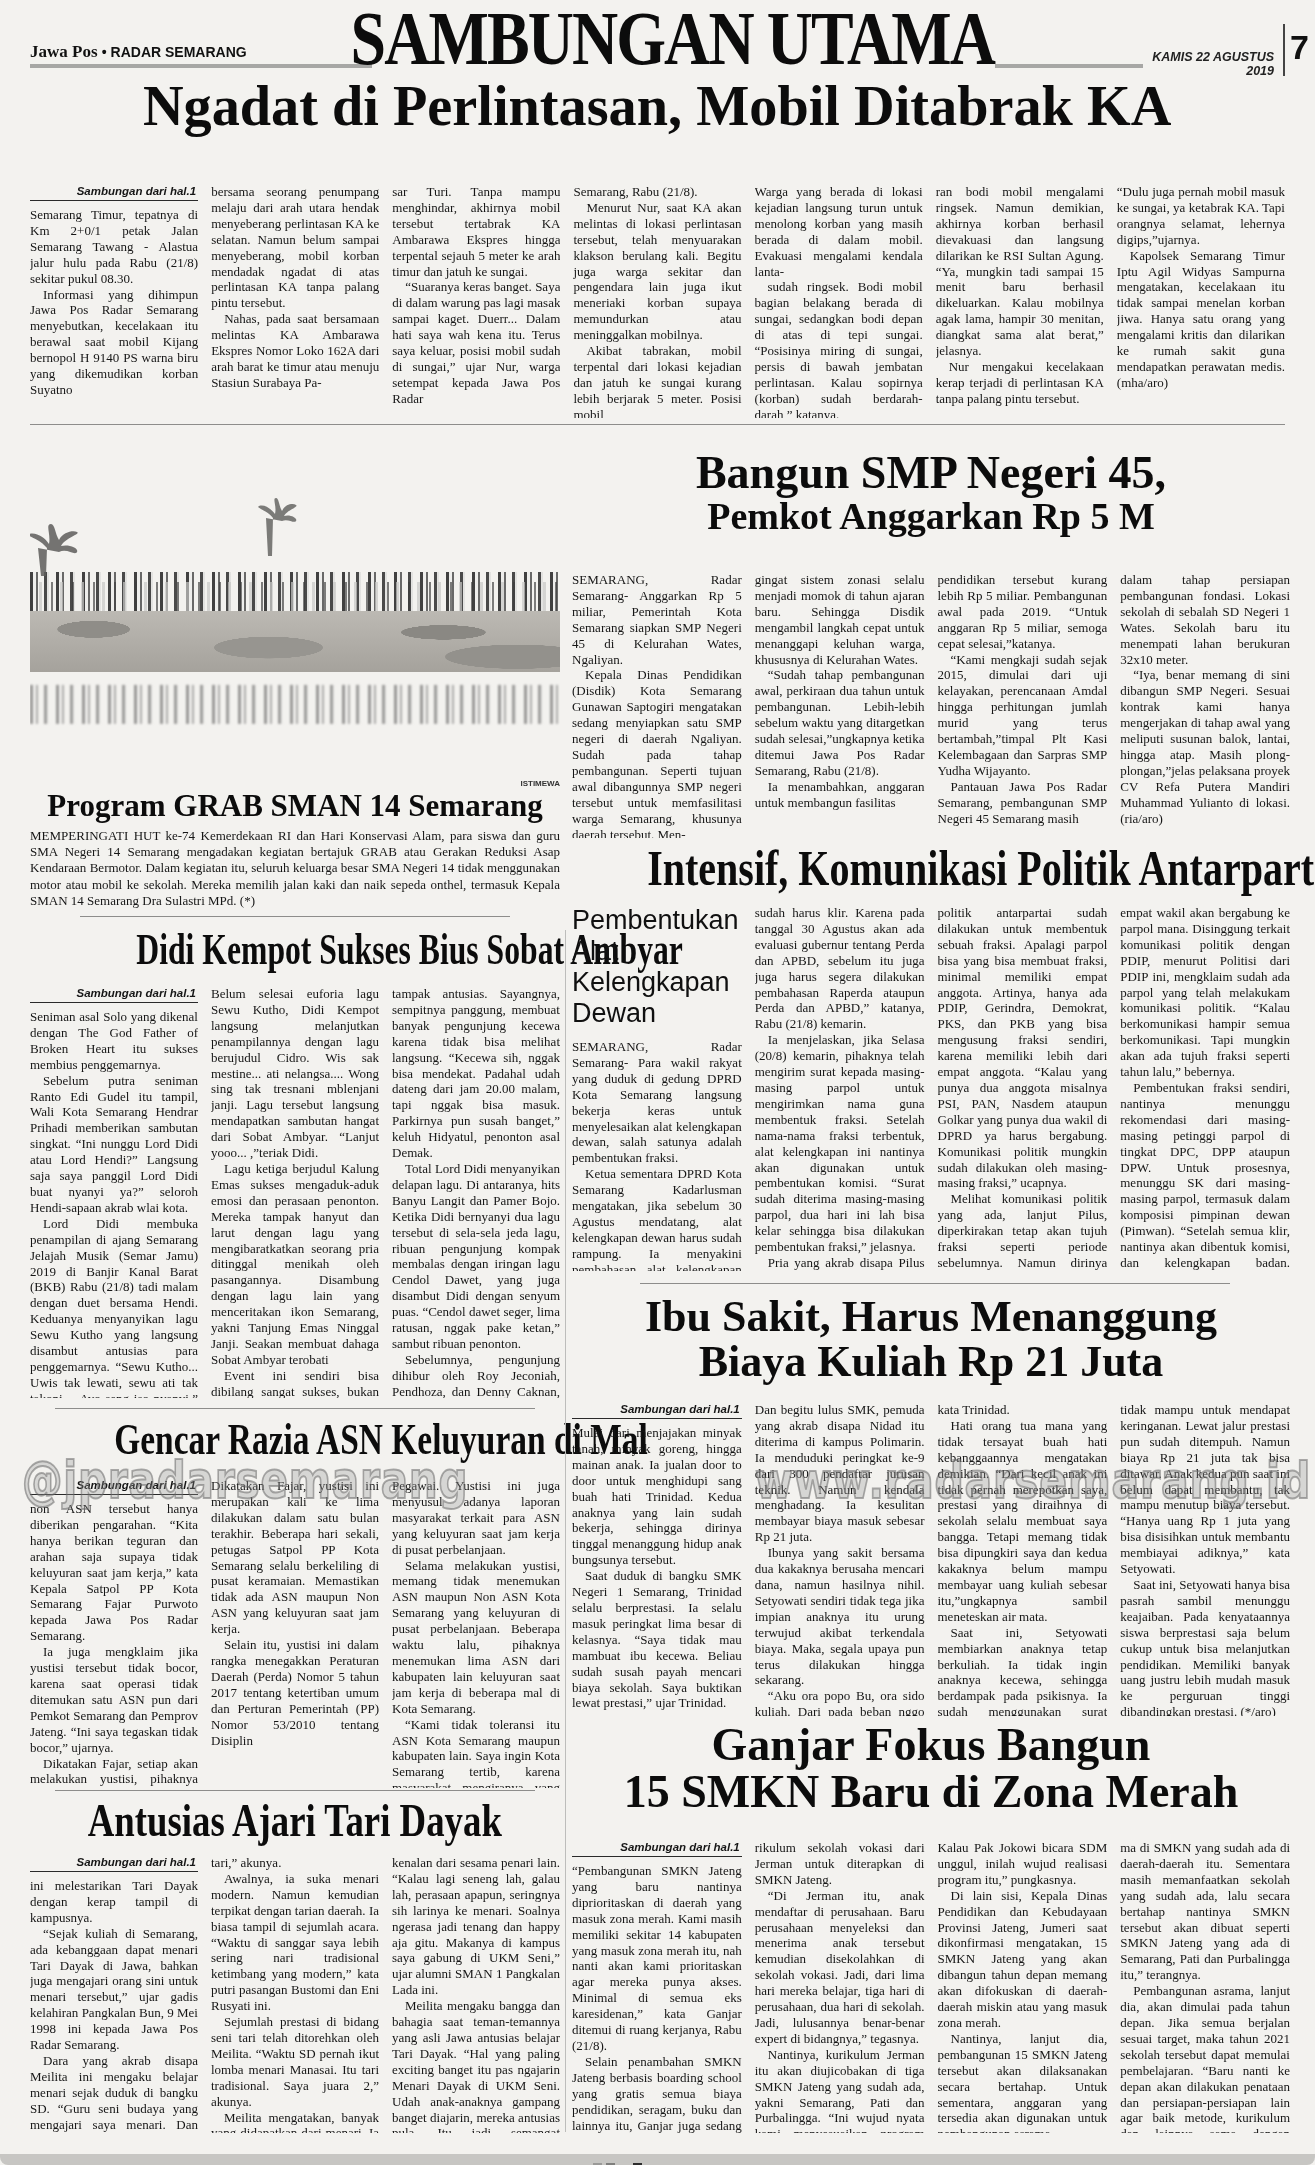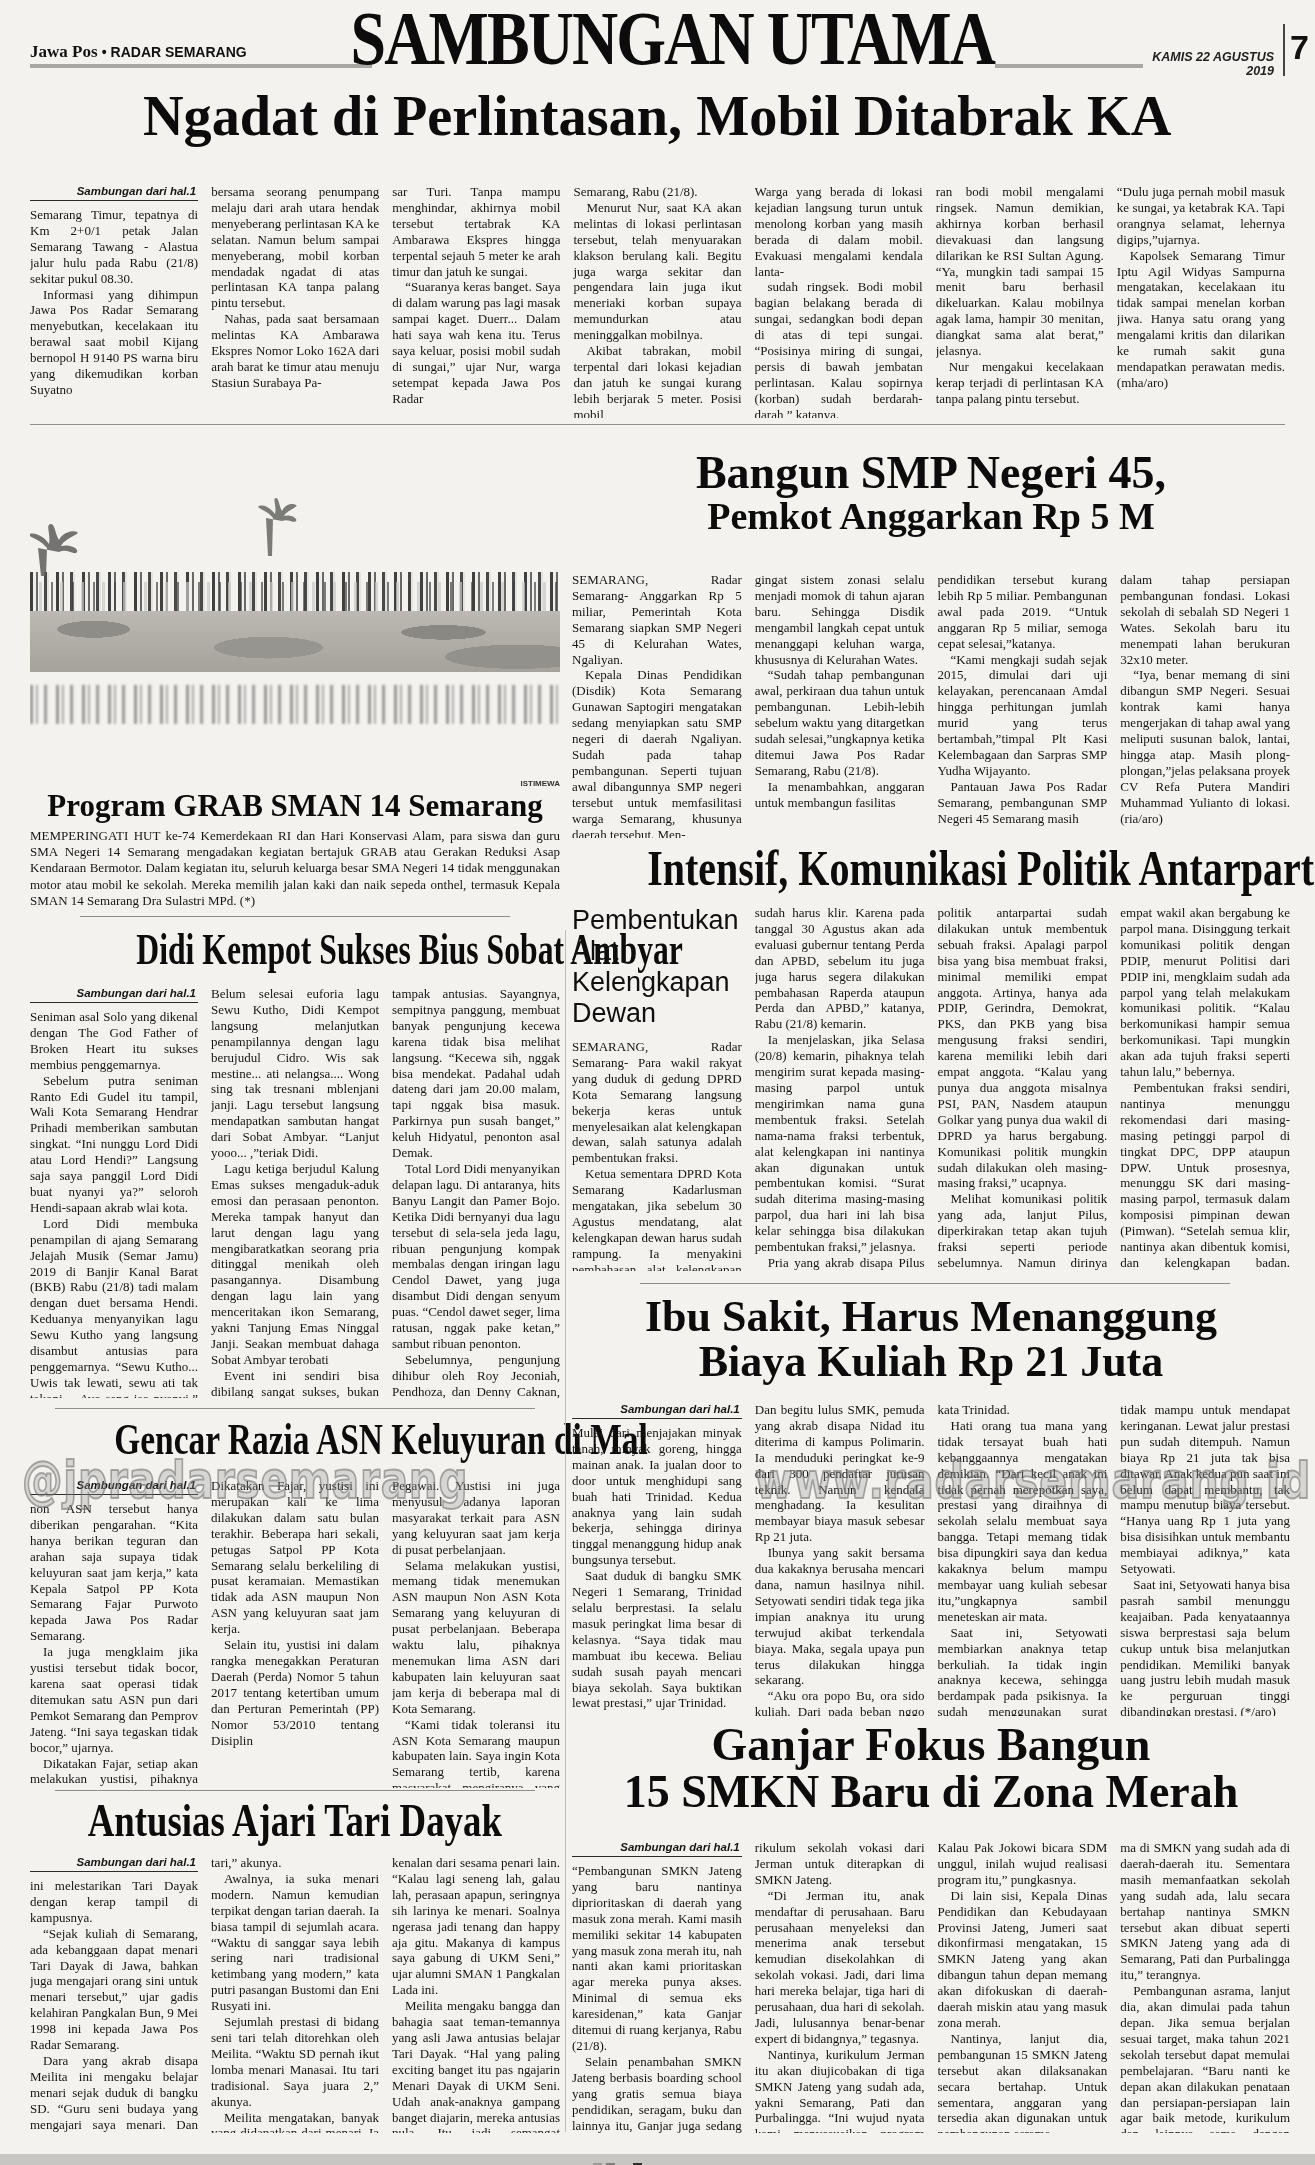--- a/index.html
+++ b/index.html
@@ -1,17 +1,17 @@
 <!DOCTYPE html>
 <html><head>
 <meta charset="utf-8">
 <style>
   html,body{margin:0;padding:0;background:#f3f2ef;}
   #page{position:relative;width:1315px;height:2165px;margin:0 auto;background:#f3f2ef;
-        font-family:"Liberation Serif",serif;color:#161616;overflow:hidden;}
+        font-family:"Liberation Serif",serif;color:#161616;overflow:hidden;border-radius:8px;}
   .abs{position:absolute;}
   .hl{font-family:"Liberation Serif",serif;font-weight:bold;color:#0c0c0c;text-align:center;
       white-space:nowrap;line-height:1.02;}
   .cond{display:inline-block;transform-origin:center top;}
   .masthead{font-family:"Liberation Serif",serif;font-weight:bold;font-size:17px;color:#111;}
   .masthead .sans{font-family:"Liberation Sans",sans-serif;font-size:14px;font-weight:bold;}
   .grayrule{background:#a7a7a5;}
   .hr{background:#8d8d8b;height:1px;}
   .vr{background:#bdbdbb;width:1px;}
   .cols{display:flex;gap:13px;}
@@ -62,21 +62,21 @@
 
   <div class="abs" style="left:330px;top:0;width:660px;text-align:center;">
     <span class="hl cond" style="font-size:68px;transform:scaleY(1.12) scaleX(0.94);letter-spacing:-2px;">SAMBUNGAN UTAMA</span>
   </div>
   <div class="abs grayrule" style="left:995px;top:64px;width:148px;height:4px;"></div>
 
   <div class="abs datebox" style="left:1146px;top:50px;width:128px;text-align:right;">KAMIS 22 AGUSTUS 2019</div>
   <div class="abs" style="left:1283px;top:24px;width:2px;height:52px;background:#444;"></div>
   <div class="abs pagenum" style="left:1290px;top:28px;">7</div>
 
-  <div class="abs" style="left:30px;top:86px;width:1255px;text-align:center;">
+  <div class="abs" style="left:30px;top:76px;width:1255px;text-align:center;">
     <span class="hl cond" style="font-size:58px;transform:scaleX(0.97);">Ngadat di Perlintasan, Mobil Ditabrak KA</span>
   </div>
 
   <div class="abs cols" style="left:30px;top:184px;width:1255px;height:234px;">
     <div class="col">
       <div class="tag">Sambungan dari hal.1</div>
       <div class="flow">
           <p>Semarang Timur, tepatnya di Km 2+0/1 petak Jalan Semarang Tawang - Alastua jalur hulu pada Rabu (21/8) sekitar pukul 08.30.</p>
           <p>Informasi yang dihimpun Jawa Pos Radar Semarang menyebutkan, kecelakaan itu berawal saat mobil Kijang bernopol H 9140 PS warna biru yang dikemudikan korban Suyatno</p>
         </div>

